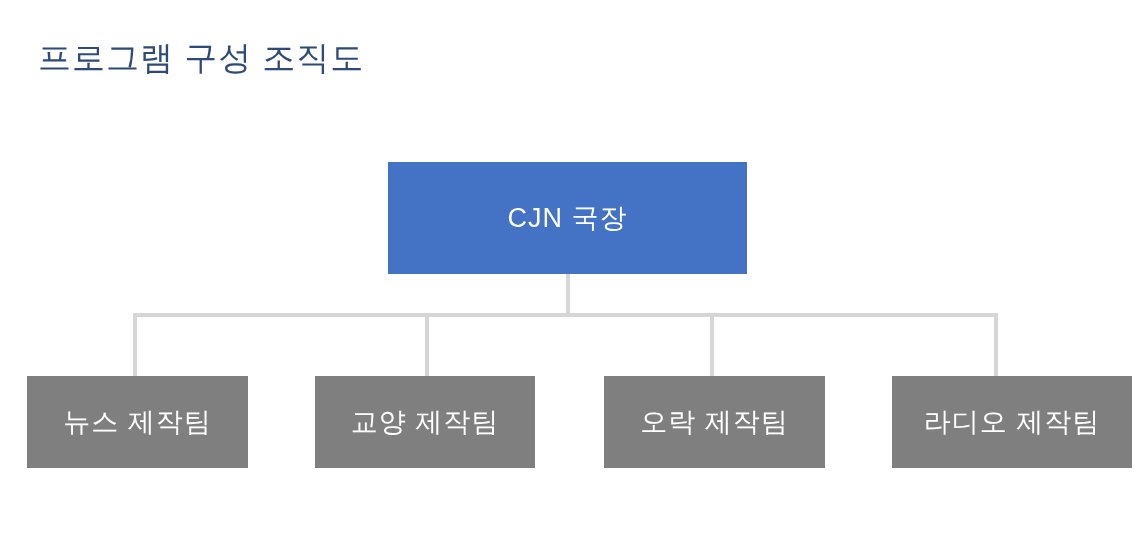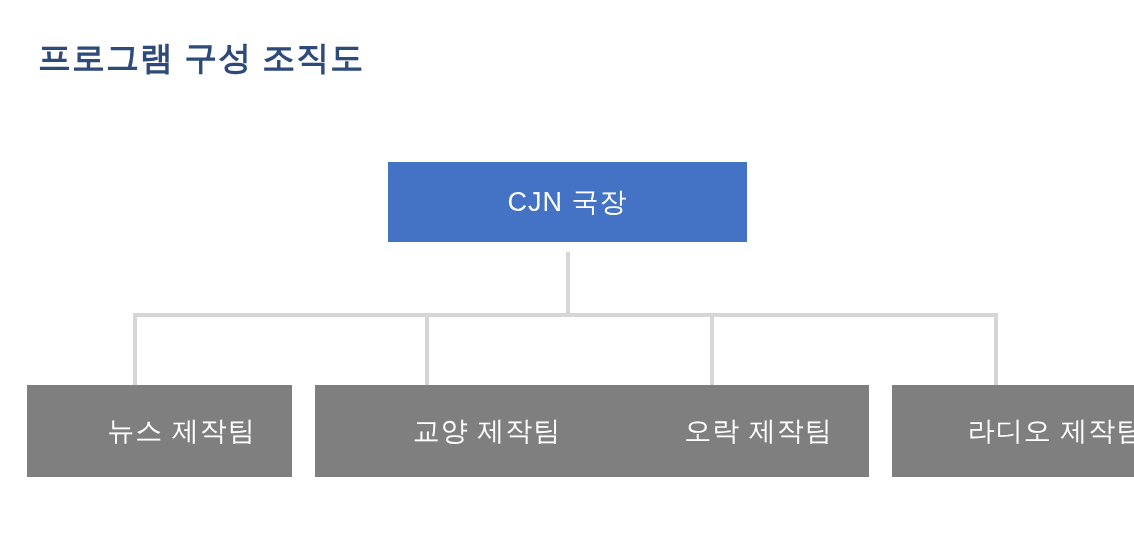--- a/index.html
+++ b/index.html
@@ -15,53 +15,52 @@
     width: 1134px;
     height: 541px;
     background: var(--page-bg, #ffffff);
     overflow: hidden;
   }
   .diagram-title {
     position: absolute;
     left: 38px;
     top: 36px;
     font-size: 33px;
-    font-weight: bold;
+    font-weight: normal;
     letter-spacing: 1px;
     color: var(--title-text, #2e4a7b);
     white-space: nowrap;
   }
   .node {
     position: absolute;
     display: flex;
     align-items: center;
     justify-content: center;
     text-align: center;
     font-size: 27px;
     font-weight: normal;
     letter-spacing: 1px;
     white-space: nowrap;
   }
   .node-root {
     left: 388px;
     top: 162px;
     width: 359px;
-    height: 80px;
+    height: 112px;
     background: var(--root-fill, #4472c4);
     color: var(--root-text, #ffffff);
   }
   .node-team {
-    top: 385px;
+    top: 376px;
     height: 92px;
     background: var(--team-fill, #7f7f7f);
     color: var(--team-text, #ffffff);
-    padding-left: 44px;
   }
   .node-team.t1 { left: 27px;  width: 221px; }
-  .node-team.t2 { left: 315px; width: 256px; }
+  .node-team.t2 { left: 315px; width: 220px; }
   .node-team.t3 { left: 604px; width: 221px; align-items: center; }
   .node-team.t4 { left: 892px; width: 240px; }
   .connector {
     position: absolute;
     background: var(--connector, #d6d6d6);
   }
   .conn-stub {
     left: 566px;
     top: 252px;
     width: 4px;

